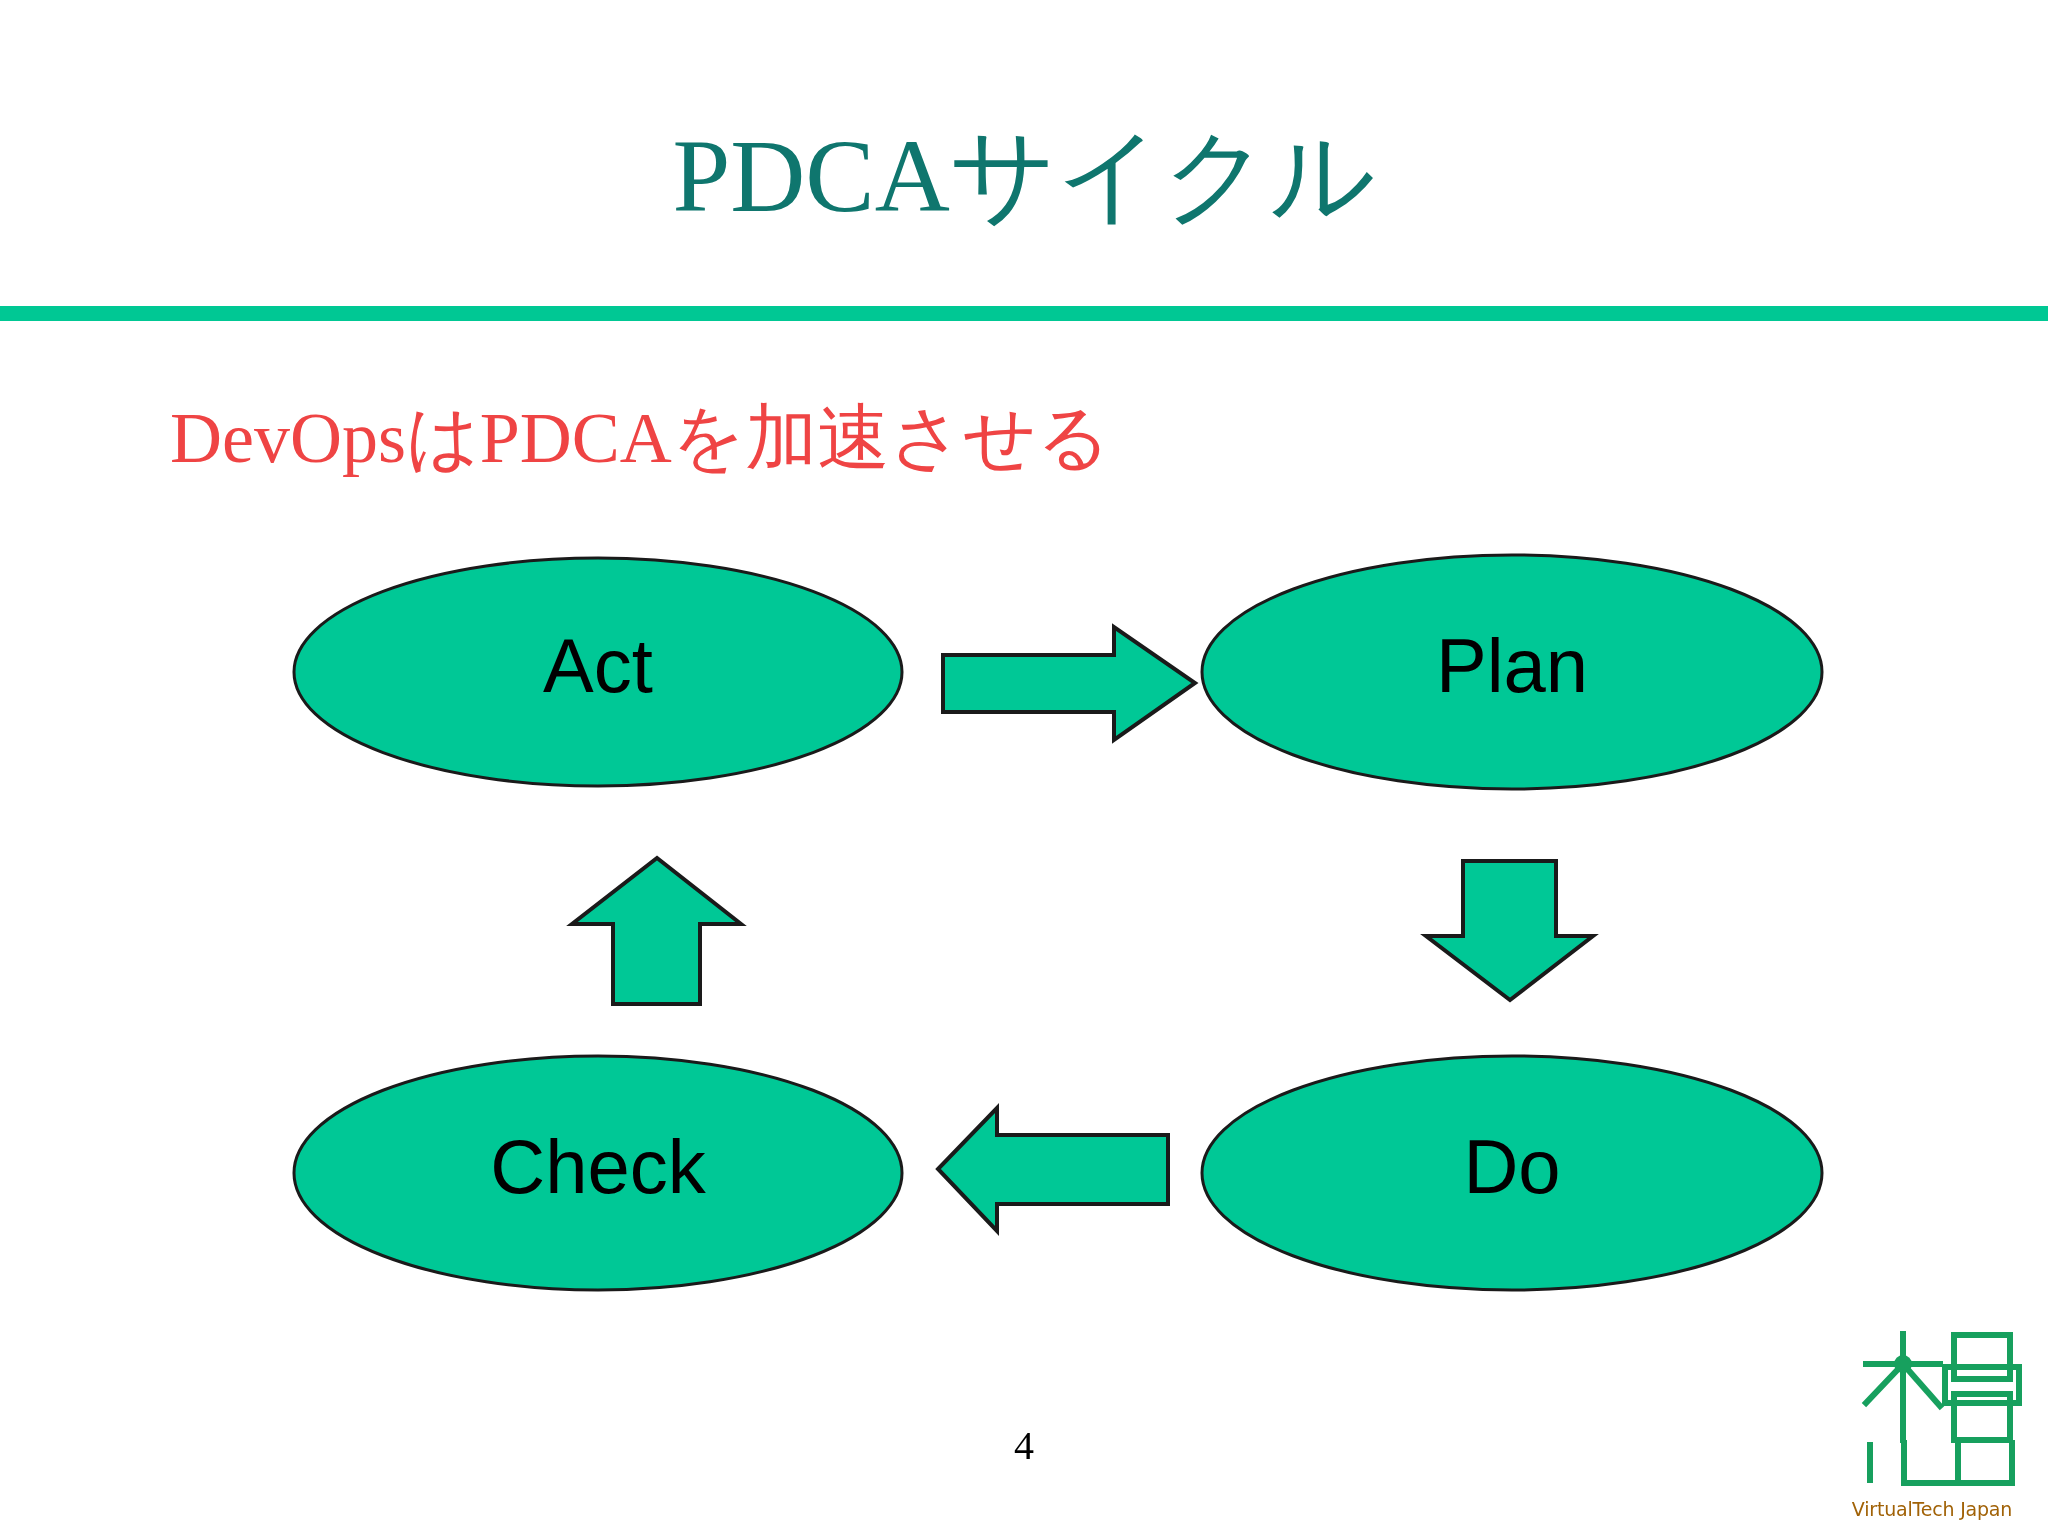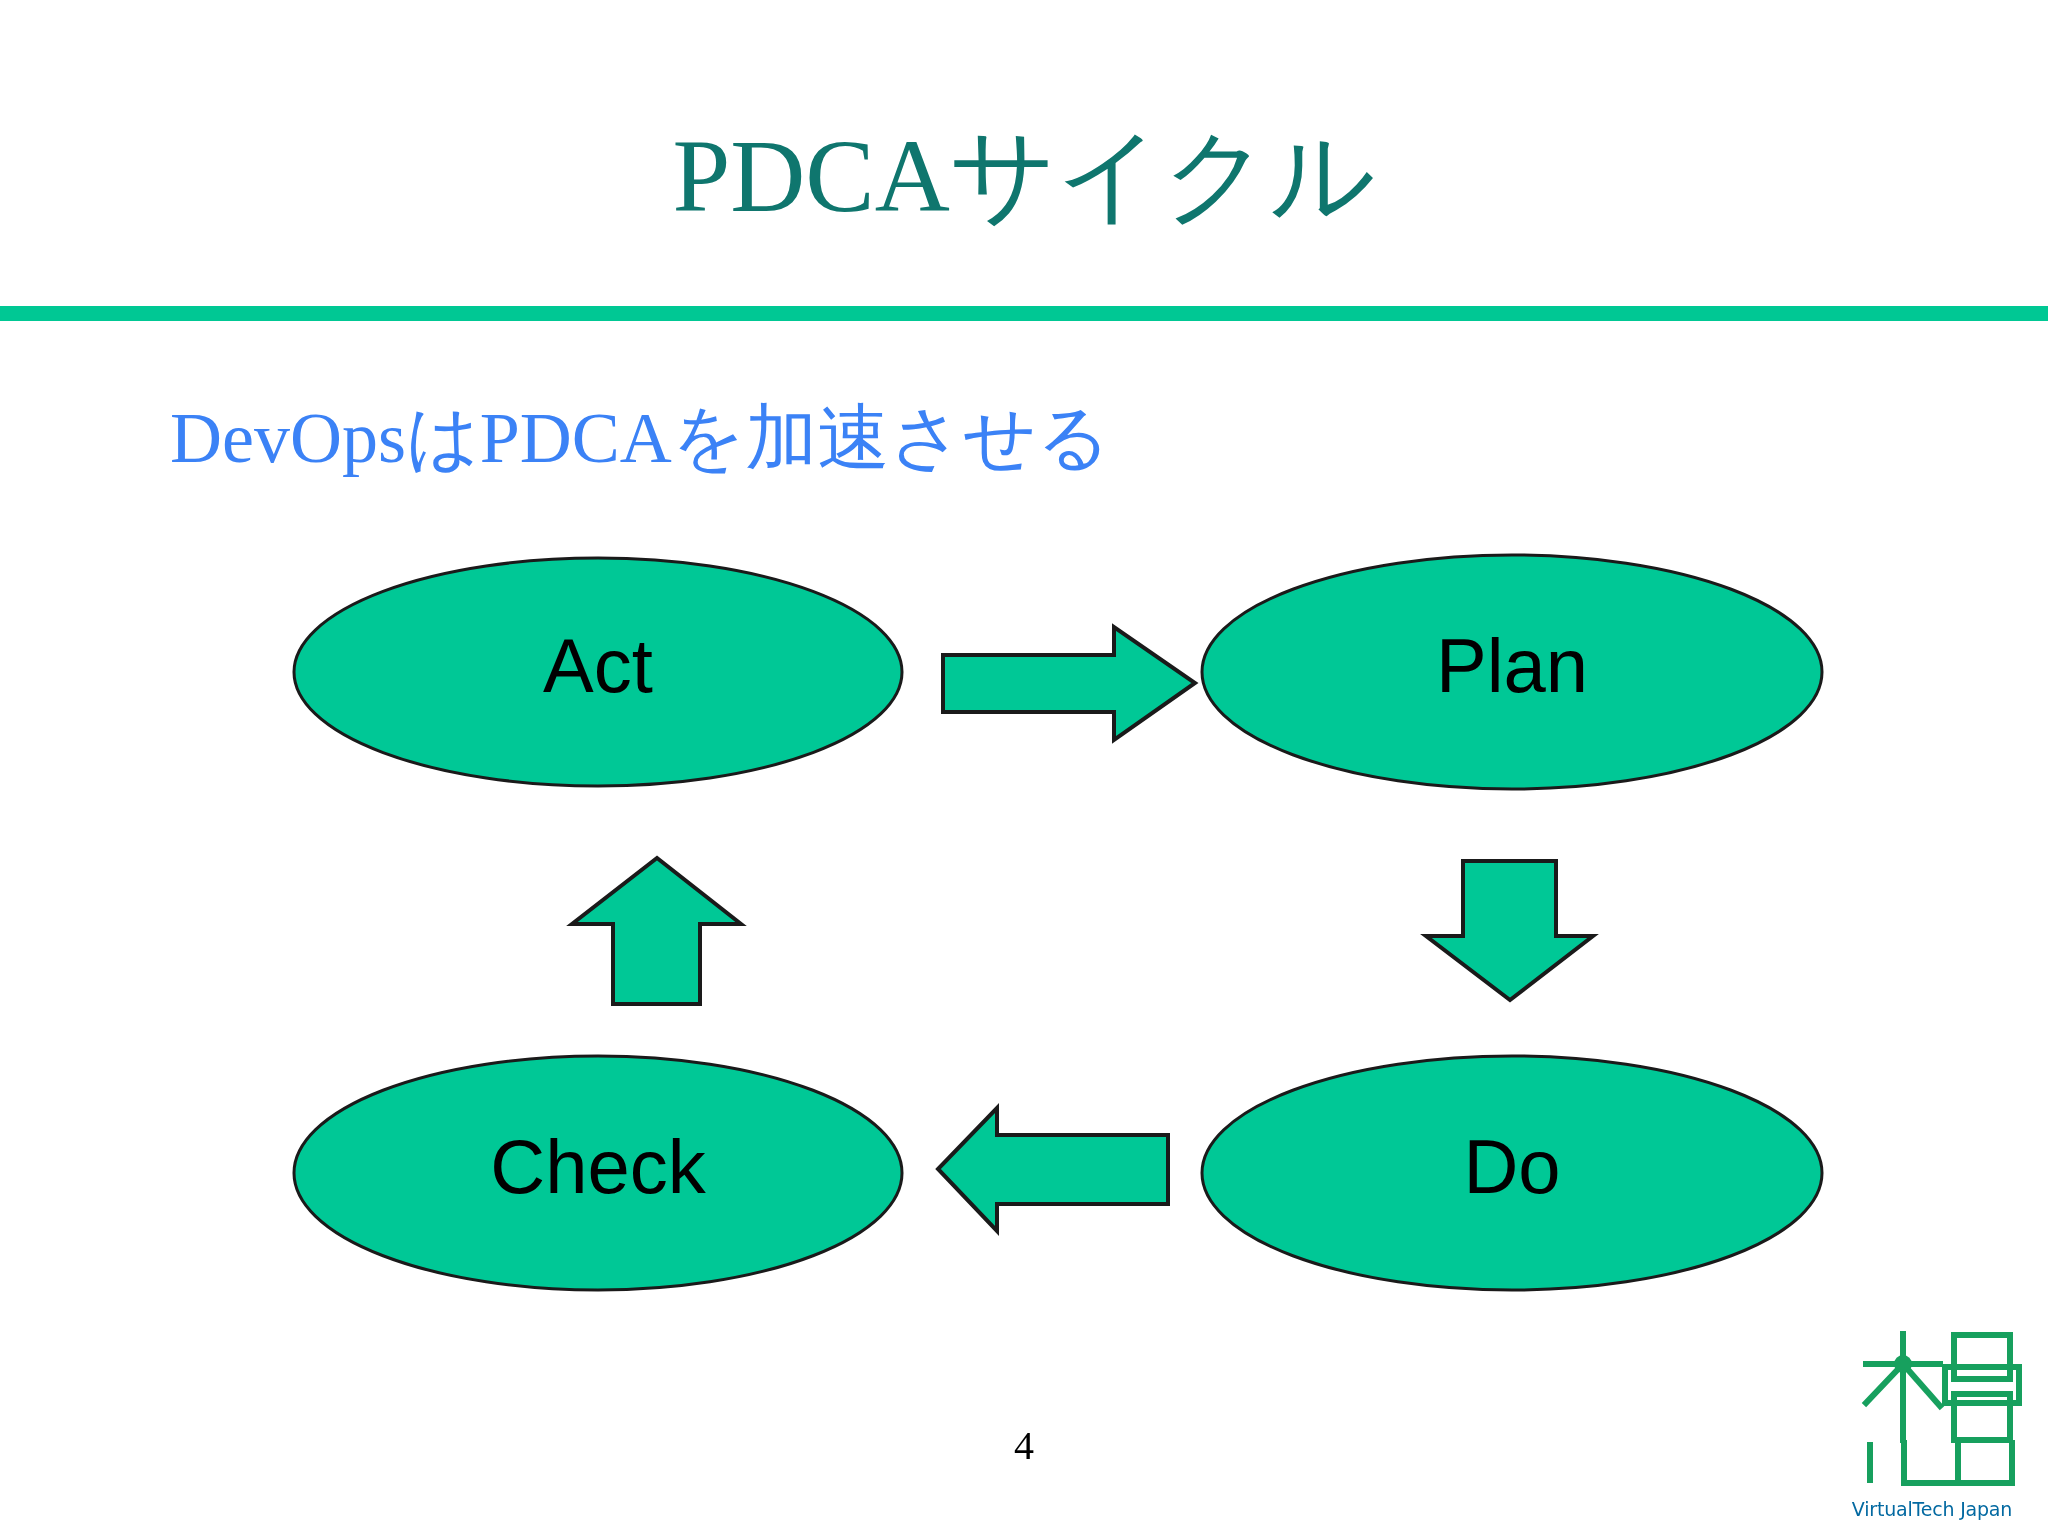--- a/index.html
+++ b/index.html
@@ -46,21 +46,21 @@
   }
 
   
   .subtitle {
     position: absolute;
     left: 170px;
     top: 402px;
     font-family: "Liberation Serif", "DejaVu Serif", serif;
     font-size: 72px;
     line-height: 1.0;
-    color: #3b82f6;
+    color: #ef4444;
     white-space: nowrap;
   }
 
   
   .diagram {
     position: absolute;
     left: 0;
     top: 0;
     width: 2048px;
     height: 1536px;
@@ -99,21 +99,21 @@
   }
   .logo-mark { display: block; }
   .logo-text {
     position: absolute;
     left: 0;
     right: 0;
     bottom: 8px;
     text-align: center;
     font-family: "DejaVu Sans", sans-serif;
     font-size: 19px;
-    color: #0369a1;
+    color: #a16207;
     letter-spacing: -0.2px;
     white-space: nowrap;
   }
 </style>
 </head>
 <body>
 
 <div class="slide">
 
   <div class="slide-title">PDCAサイクル</div>

